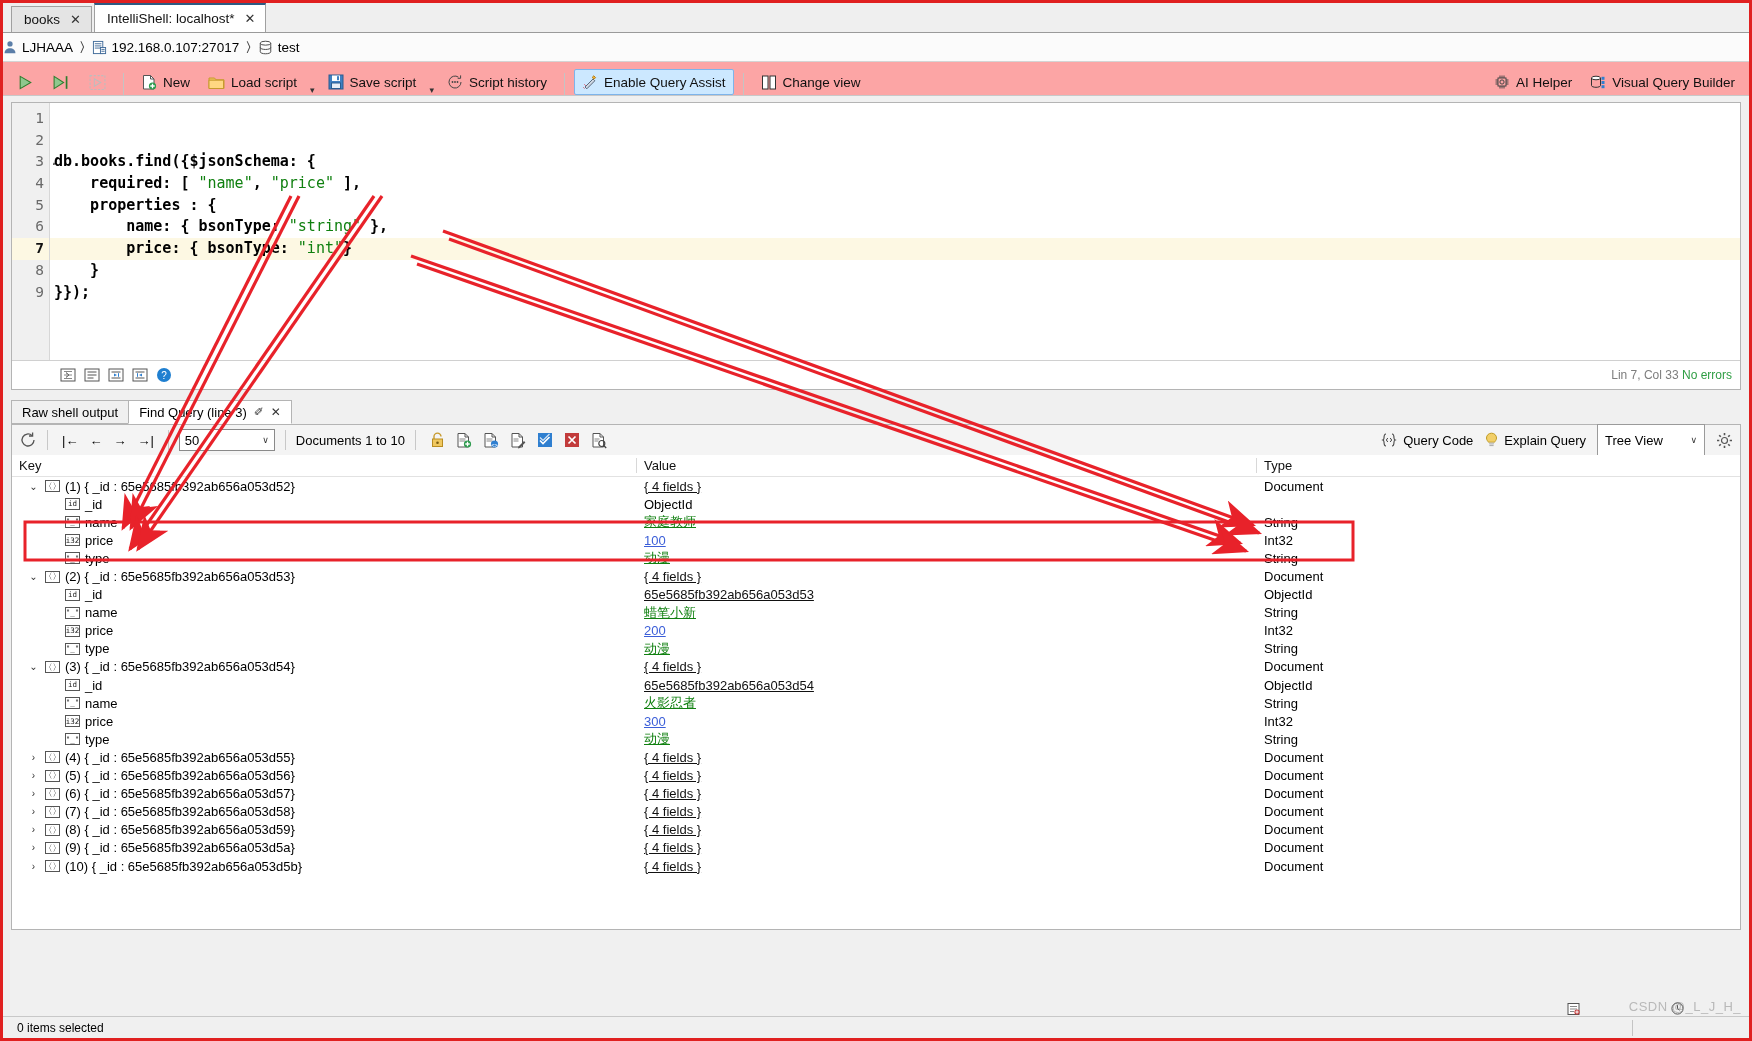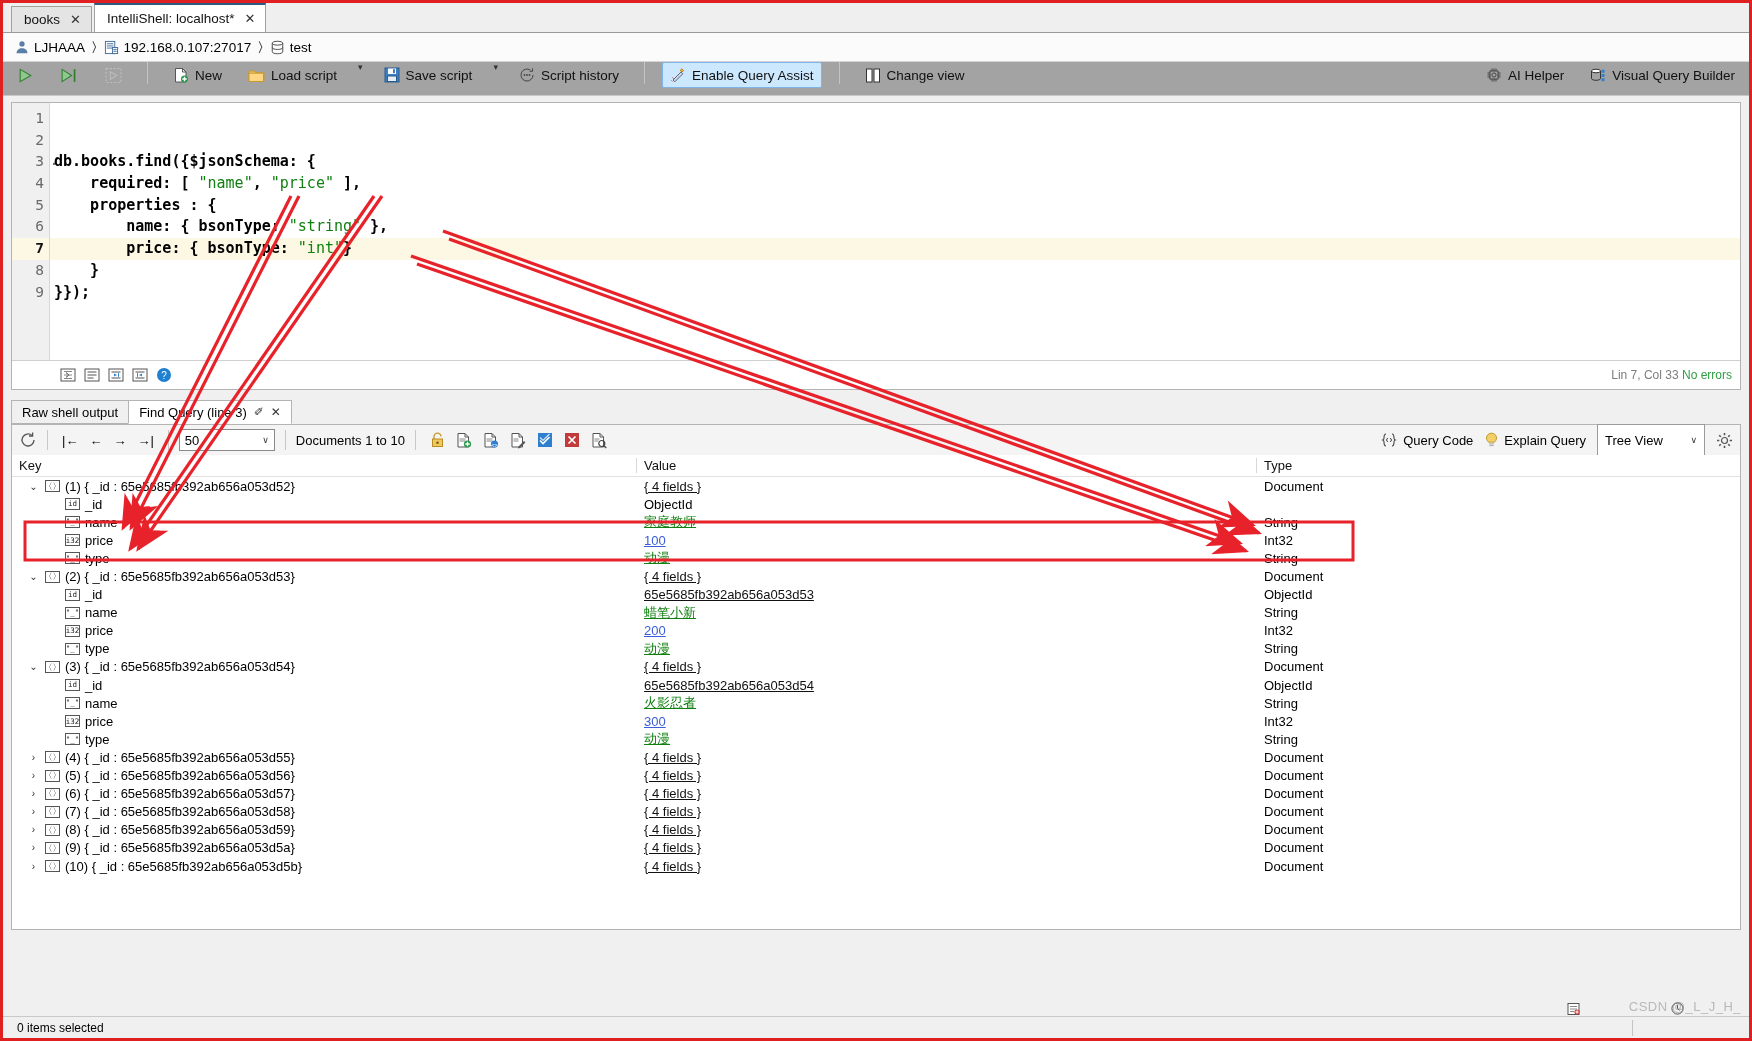--- a/index.html
+++ b/index.html
@@ -52,39 +52,38 @@
   .tab .x {
     font-size: 13px; color: #333; line-height: 1;
   }
 
   
   .breadcrumb {
     height: 29px;
     background: #fbfbfb;
     display: flex; align-items: center;
     gap: 5px;
-    padding-left: 12px;
     border-bottom: 1px solid #d4d4d4;
     font-size: 13.5px;
   }
   .bc-sep { color: #444; margin: 0 2px; }
   .bc-item { display: flex; align-items: center; gap: 5px; }
 
   
   .ico { display: inline-block; vertical-align: middle; line-height: 1; }
   .ico svg { display: block; }
 
   
   .toolbar {
     height: 34px;
-    background: #a3a3a3;
+    background: #fca5a5;
     border-bottom: 1px solid #c8c8c8;
-    display: flex; align-items: flex-start;
+    display: flex; align-items: flex-end;
     padding: 0 6px;
-    gap: 10px;
+    gap: 2px;
   }
   .tbtn {
     display: flex; align-items: center; gap: 6px;
     height: 26px; padding: 0 7px;
     font-size: 13.5px; color: #111;
     border: 1px solid transparent;
     border-radius: 2px;
     white-space: nowrap;
     cursor: default;
   }

